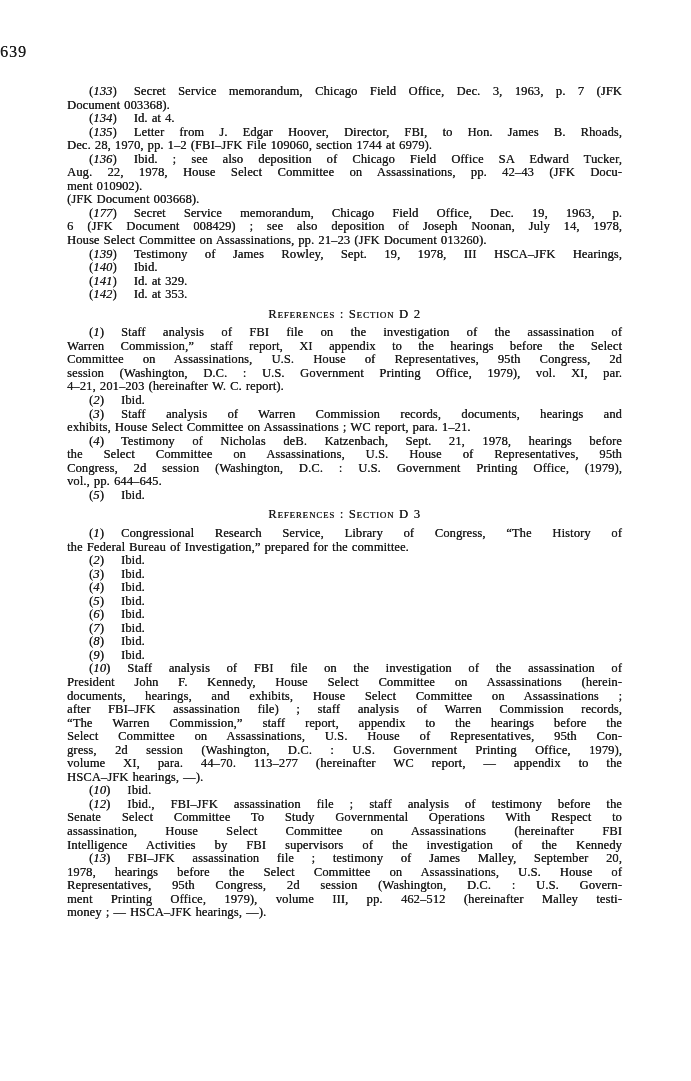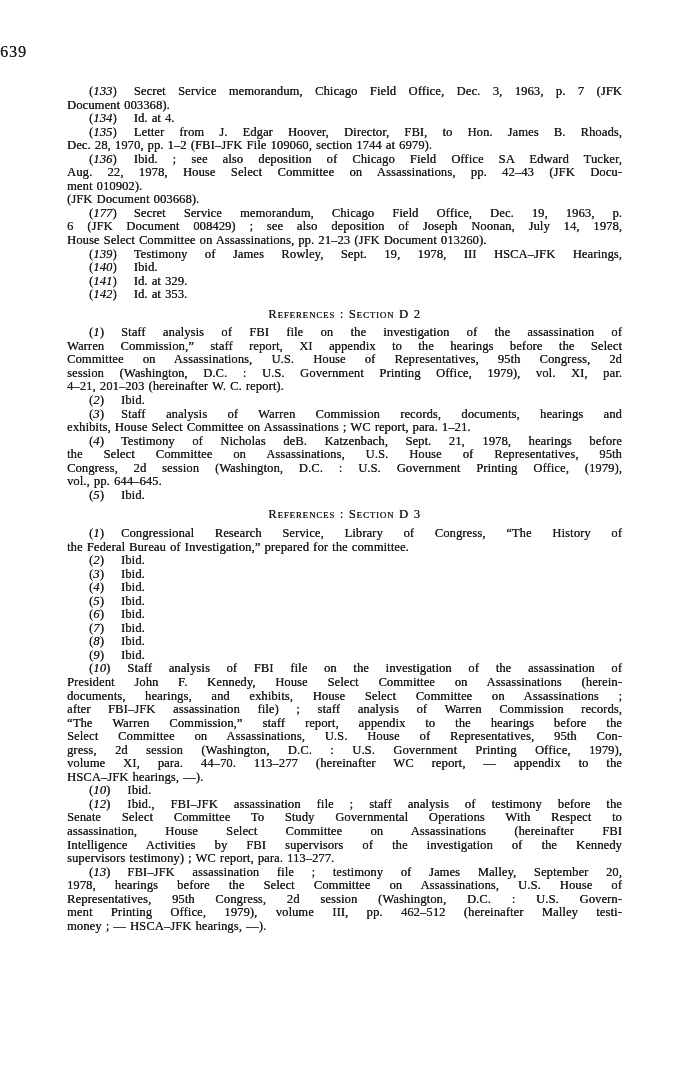--- a/index.html
+++ b/index.html
@@ -113,20 +113,19 @@
       <div class="line just">“The Warren Commission,” staff report, appendix to the hearings before the</div>
       <div class="line just">Select Committee on Assassinations, U.S. House of Representatives, 95th Con-</div>
       <div class="line just">gress, 2d session (Washington, D.C. : U.S. Government Printing Office, 1979),</div>
       <div class="line just">volume XI, para. 44–70. 113–277 (hereinafter WC report, — appendix to the</div>
       <div class="line">HSCA–JFK hearings, —).</div>
       <div class="line indent"><span class="fn-marker">(<i>10</i>)</span>Ibid.</div>
       <div class="line indent just"><span class="fn-marker">(<i>12</i>)</span>Ibid., FBI–JFK assassination file ; staff analysis of testimony before the</div>
       <div class="line just">Senate Select Committee To Study Governmental Operations With Respect to</div>
       <div class="line just">assassination, House Select Committee on Assassinations (hereinafter FBI</div>
       <div class="line just">Intelligence Activities by FBI supervisors of the investigation of the Kennedy</div>
-      <div class="line">supervisors testimony) ; WC report, para. 113–277.</div>
       <div class="line indent just"><span class="fn-marker">(<i>13</i>)</span>FBI–JFK assassination file ; testimony of James Malley, September 20,</div>
       <div class="line just">1978, hearings before the Select Committee on Assassinations, U.S. House of</div>
       <div class="line just">Representatives, 95th Congress, 2d session (Washington, D.C. : U.S. Govern-</div>
       <div class="line just">ment Printing Office, 1979), volume III, pp. 462–512 (hereinafter Malley testi-</div>
       <div class="line">money ; — HSCA–JFK hearings, —).</div>
     </div>
 </div>
 
 </body></html>

